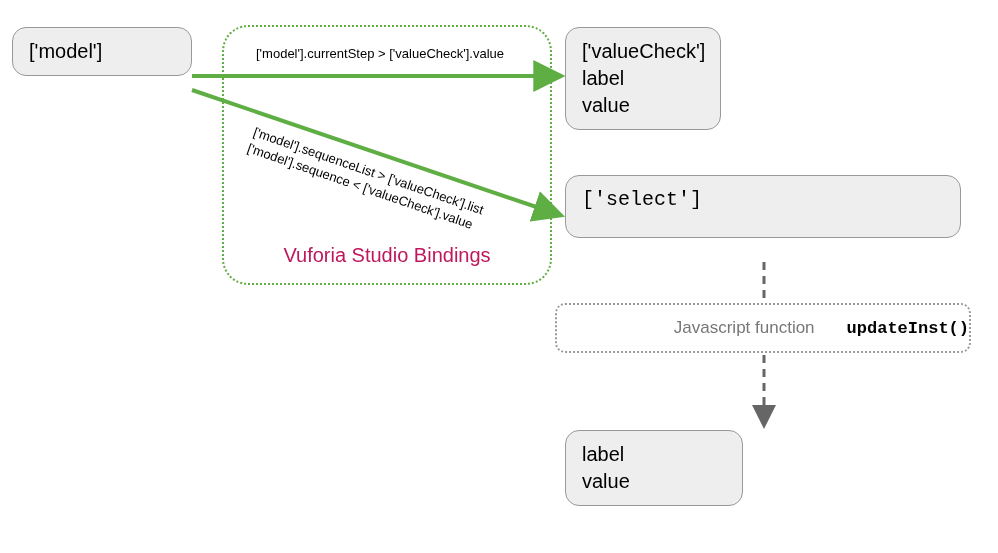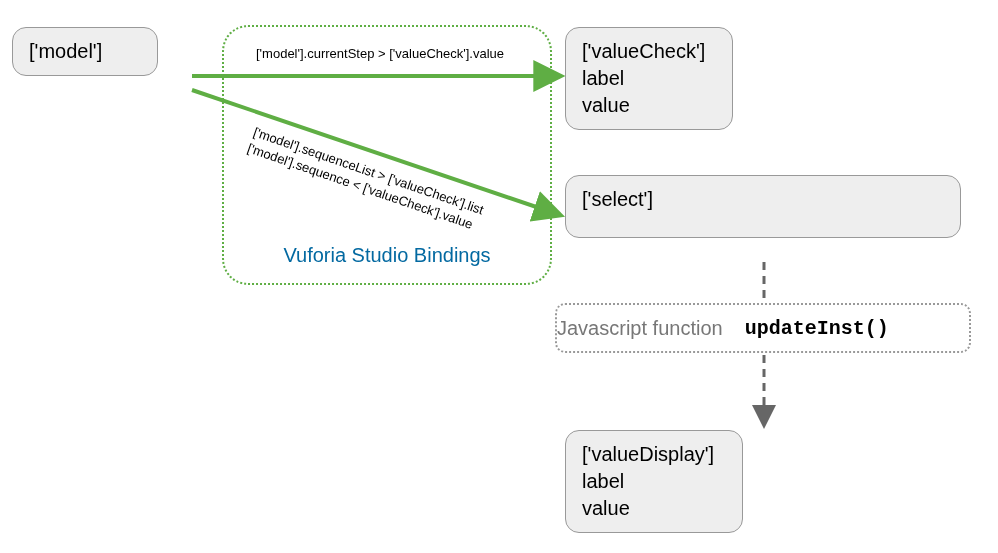--- a/index.html
+++ b/index.html
@@ -20,36 +20,37 @@
     border-radius: 14px;
     padding: 10px 16px;
     font-size: 20px;
     line-height: 1.35;
     color: #000000;
   }
   .bindings-box {
     position: absolute;
     border: 2.5px dotted #5fae44;
     border-radius: 26px;
-    color: #0369a1;
+    color: #be185d;
     font-size: 20px;
     display: flex;
     align-items: flex-end;
     justify-content: center;
     padding-bottom: 16px;
   }
   .js-box {
     position: absolute;
     border: 2.5px dotted #999999;
     border-radius: 10px;
     color: #777777;
-    font-size: 20px;
+    font-size: 17px;
     display: flex;
     align-items: center;
-    justify-content: flex-start;
+    justify-content: flex-end;
+    gap: 10px;
   }
   .js-box .fn {
     font-family: "Courier New", monospace;
     font-weight: bold;
     color: #000000;
   }
   .mono { font-family: "Courier New", monospace; font-weight: bold; }
   svg.overlay {
     position: absolute;
     left: 0; top: 0;
@@ -63,41 +64,40 @@
     white-space: nowrap;
   }
 </style>
 </head>
 <body>
 
 <div class="bindings-box" style="left:222px; top:25px; width:330px; height:260px;">
   <span>Vuforia Studio Bindings</span>
 </div>
 
-<div class="node" style="left:12px; top:27px; width:146px;">
+<div class="node" style="left:12px; top:27px; width:180px;">
   <div>['model']</div>
 </div>
 
-<div class="node" style="left:565px; top:27px; width:168px;">
+<div class="node" style="left:565px; top:27px; width:156px;">
   <div>['valueCheck']</div>
   <div>label</div>
   <div>value</div>
 </div>
 
 <div class="node" style="left:565px; top:175px; width:396px;">
-  <div style="margin-bottom:14px;">['select']</div>
+  <div style="margin-bottom:14px;font-family:Liberation Mono, monospace;">['select']</div>
 </div>
 
 <div class="js-box" style="left:555px; top:303px; width:416px; height:50px;">
   <span>Javascript function</span>
   <span class="fn" style="margin-left:22px;">updateInst()</span>
 </div>
 
 <div class="node" style="left:565px; top:430px; width:178px;">
-  <div>['valueDisplay']</div>
   <div>label</div>
   <div>value</div>
 </div>
 
 <div class="edge-label" style="left:256px; top:46px;">['model'].currentStep &gt; ['valueCheck'].value</div>
 <div class="edge-label" style="left:254px; top:124px; transform: rotate(19deg); transform-origin: left center;">['model'].sequenceList &gt; ['valueCheck'].list</div>
 <div class="edge-label" style="left:248px; top:140px; transform: rotate(19deg); transform-origin: left center;">['model'].sequence &lt; ['valueCheck'].value</div>
 
 <svg class="overlay">
   <defs>

